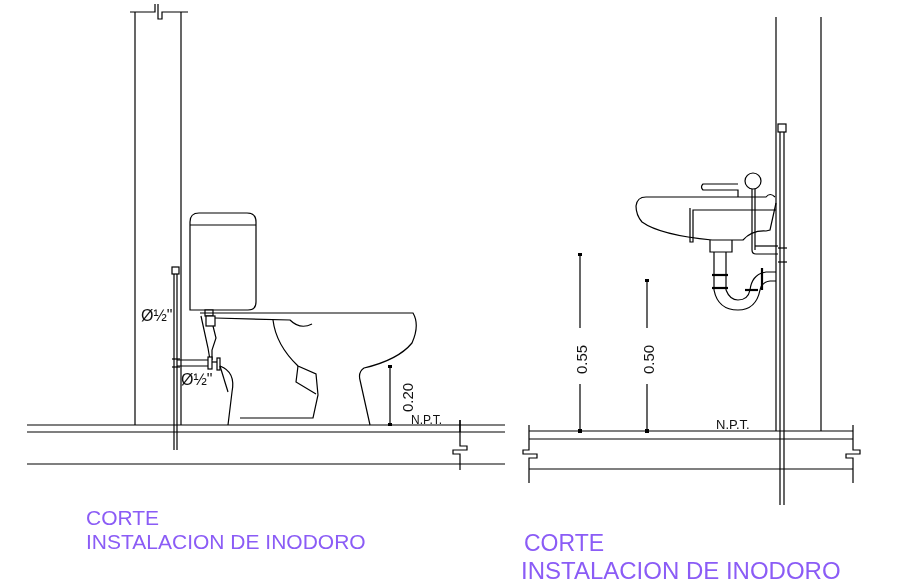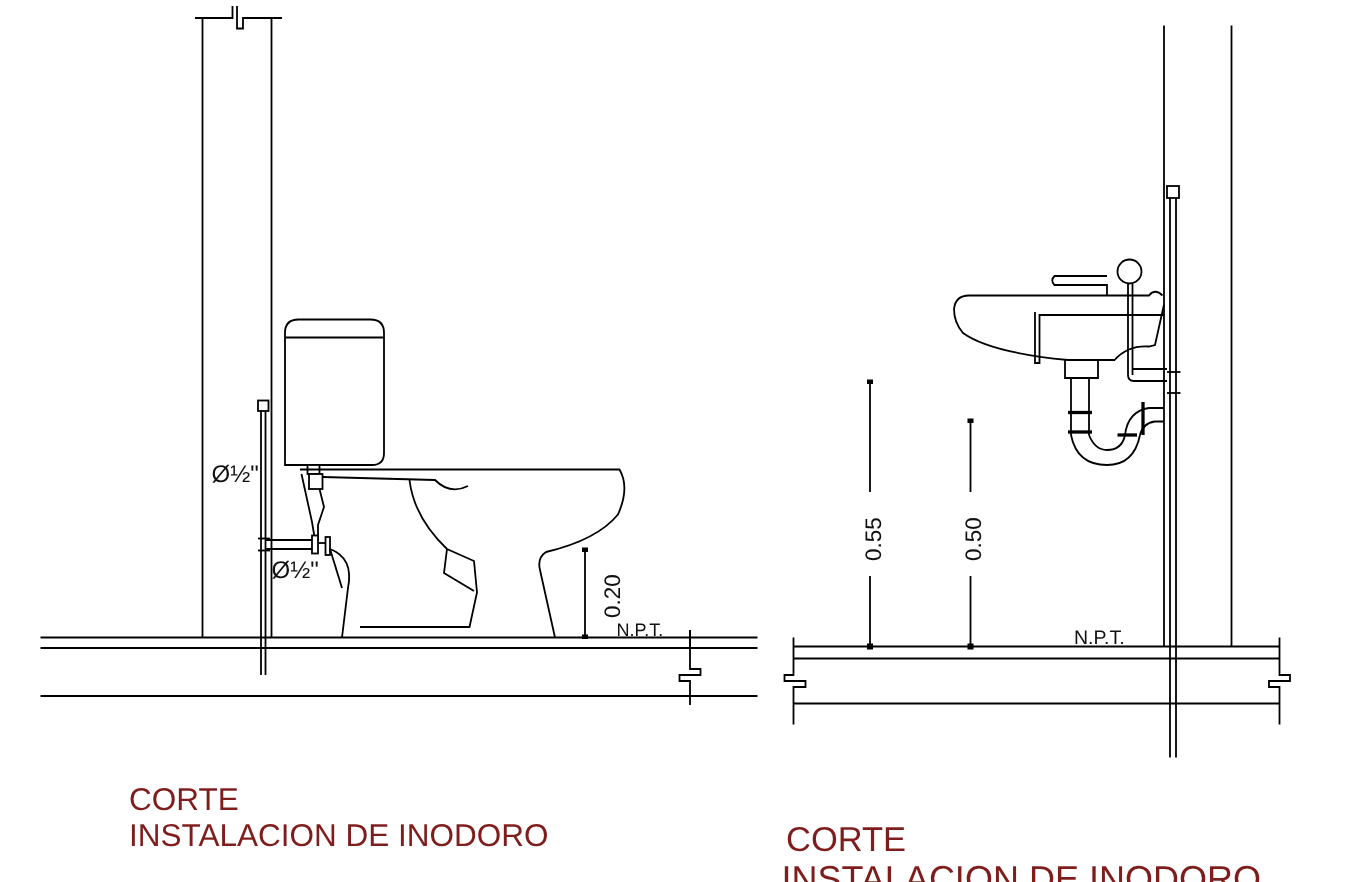--- a/index.html
+++ b/index.html
@@ -1,21 +1,21 @@
 <!DOCTYPE html>
 <html><head>
   <meta charset="utf-8">
   <style>
     html, body { margin: 0; padding: 0; background: #ffffff; }
     body { width: 905px; height: 588px; position: relative; overflow: hidden; font-family: "Liberation Sans", sans-serif; }
     svg.drawing { position: absolute; left: 0; top: 0; }
     .ln { stroke: #000; stroke-width: 1.2; fill: none; }
     .thick { stroke: #000; stroke-width: 2.2; fill: none; }
     .fillw { fill: #fff; stroke: #000; stroke-width: 1.2; }
-    .title { position: absolute; color: #7f1d1d; line-height: 1; white-space: nowrap; margin-top: 16px; }
+    .title { position: absolute; color: #8b5cf6; line-height: 1; white-space: nowrap; }
     .t-left-1 { left: 86px; top: 507px; font-size: 21px; }
     .t-left-2 { left: 86px; top: 531px; font-size: 21px; }
     .t-right-1 { left: 524px; top: 532px; font-size: 23px; }
     .t-right-2 { left: 521px; top: 559px; font-size: 24px; }
   </style>
 </head>
 <body>
 
 <svg class="drawing" width="905" height="588" viewBox="0 0 905 588" xmlns="http://www.w3.org/2000/svg">
 

